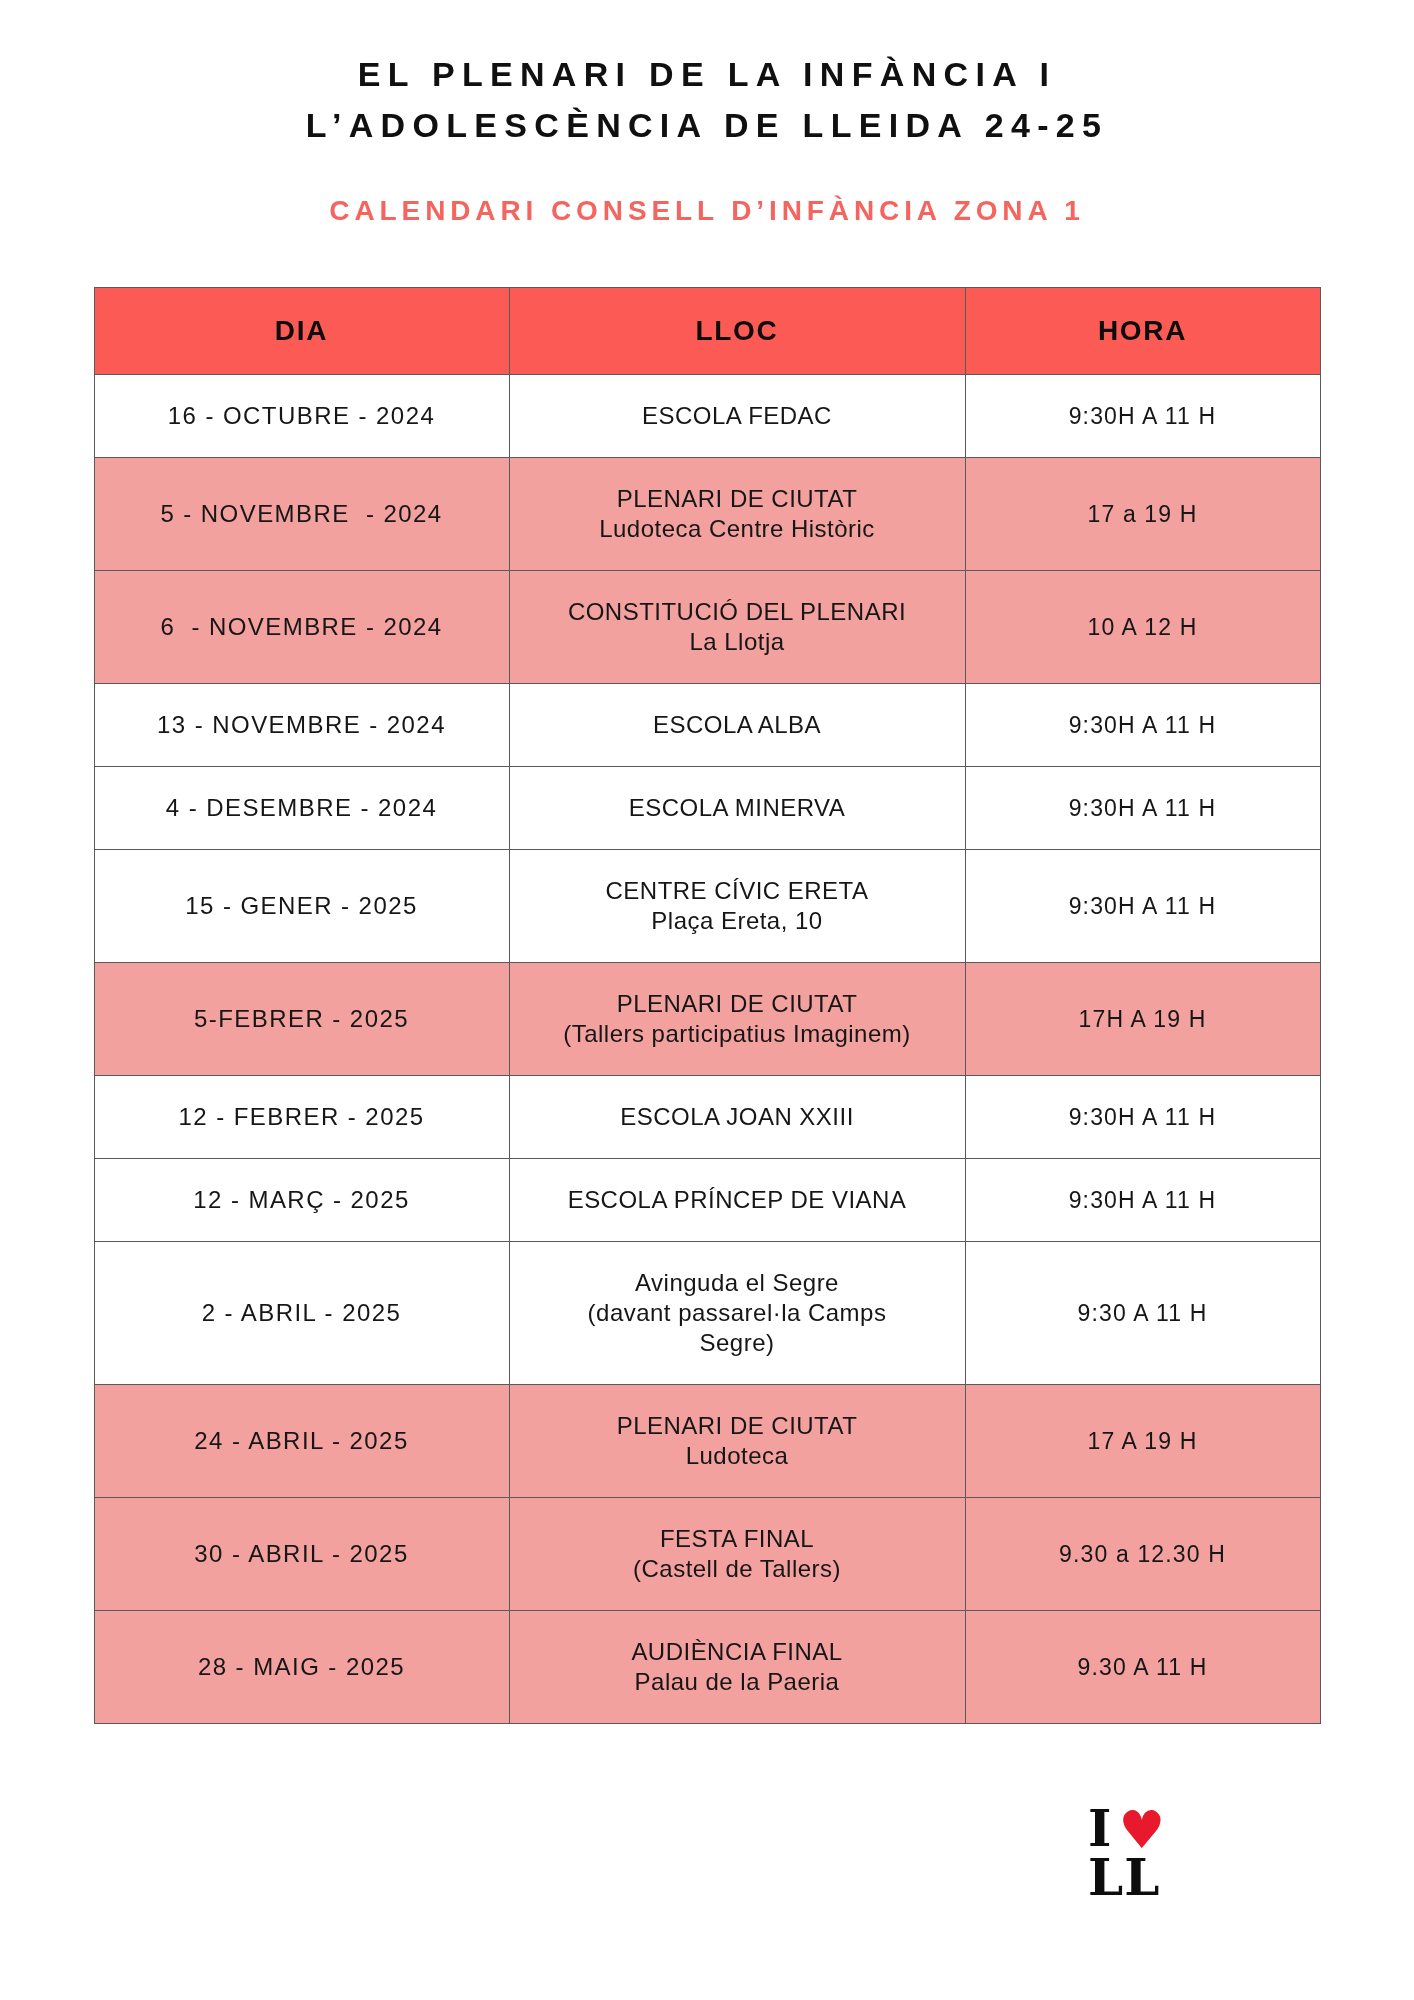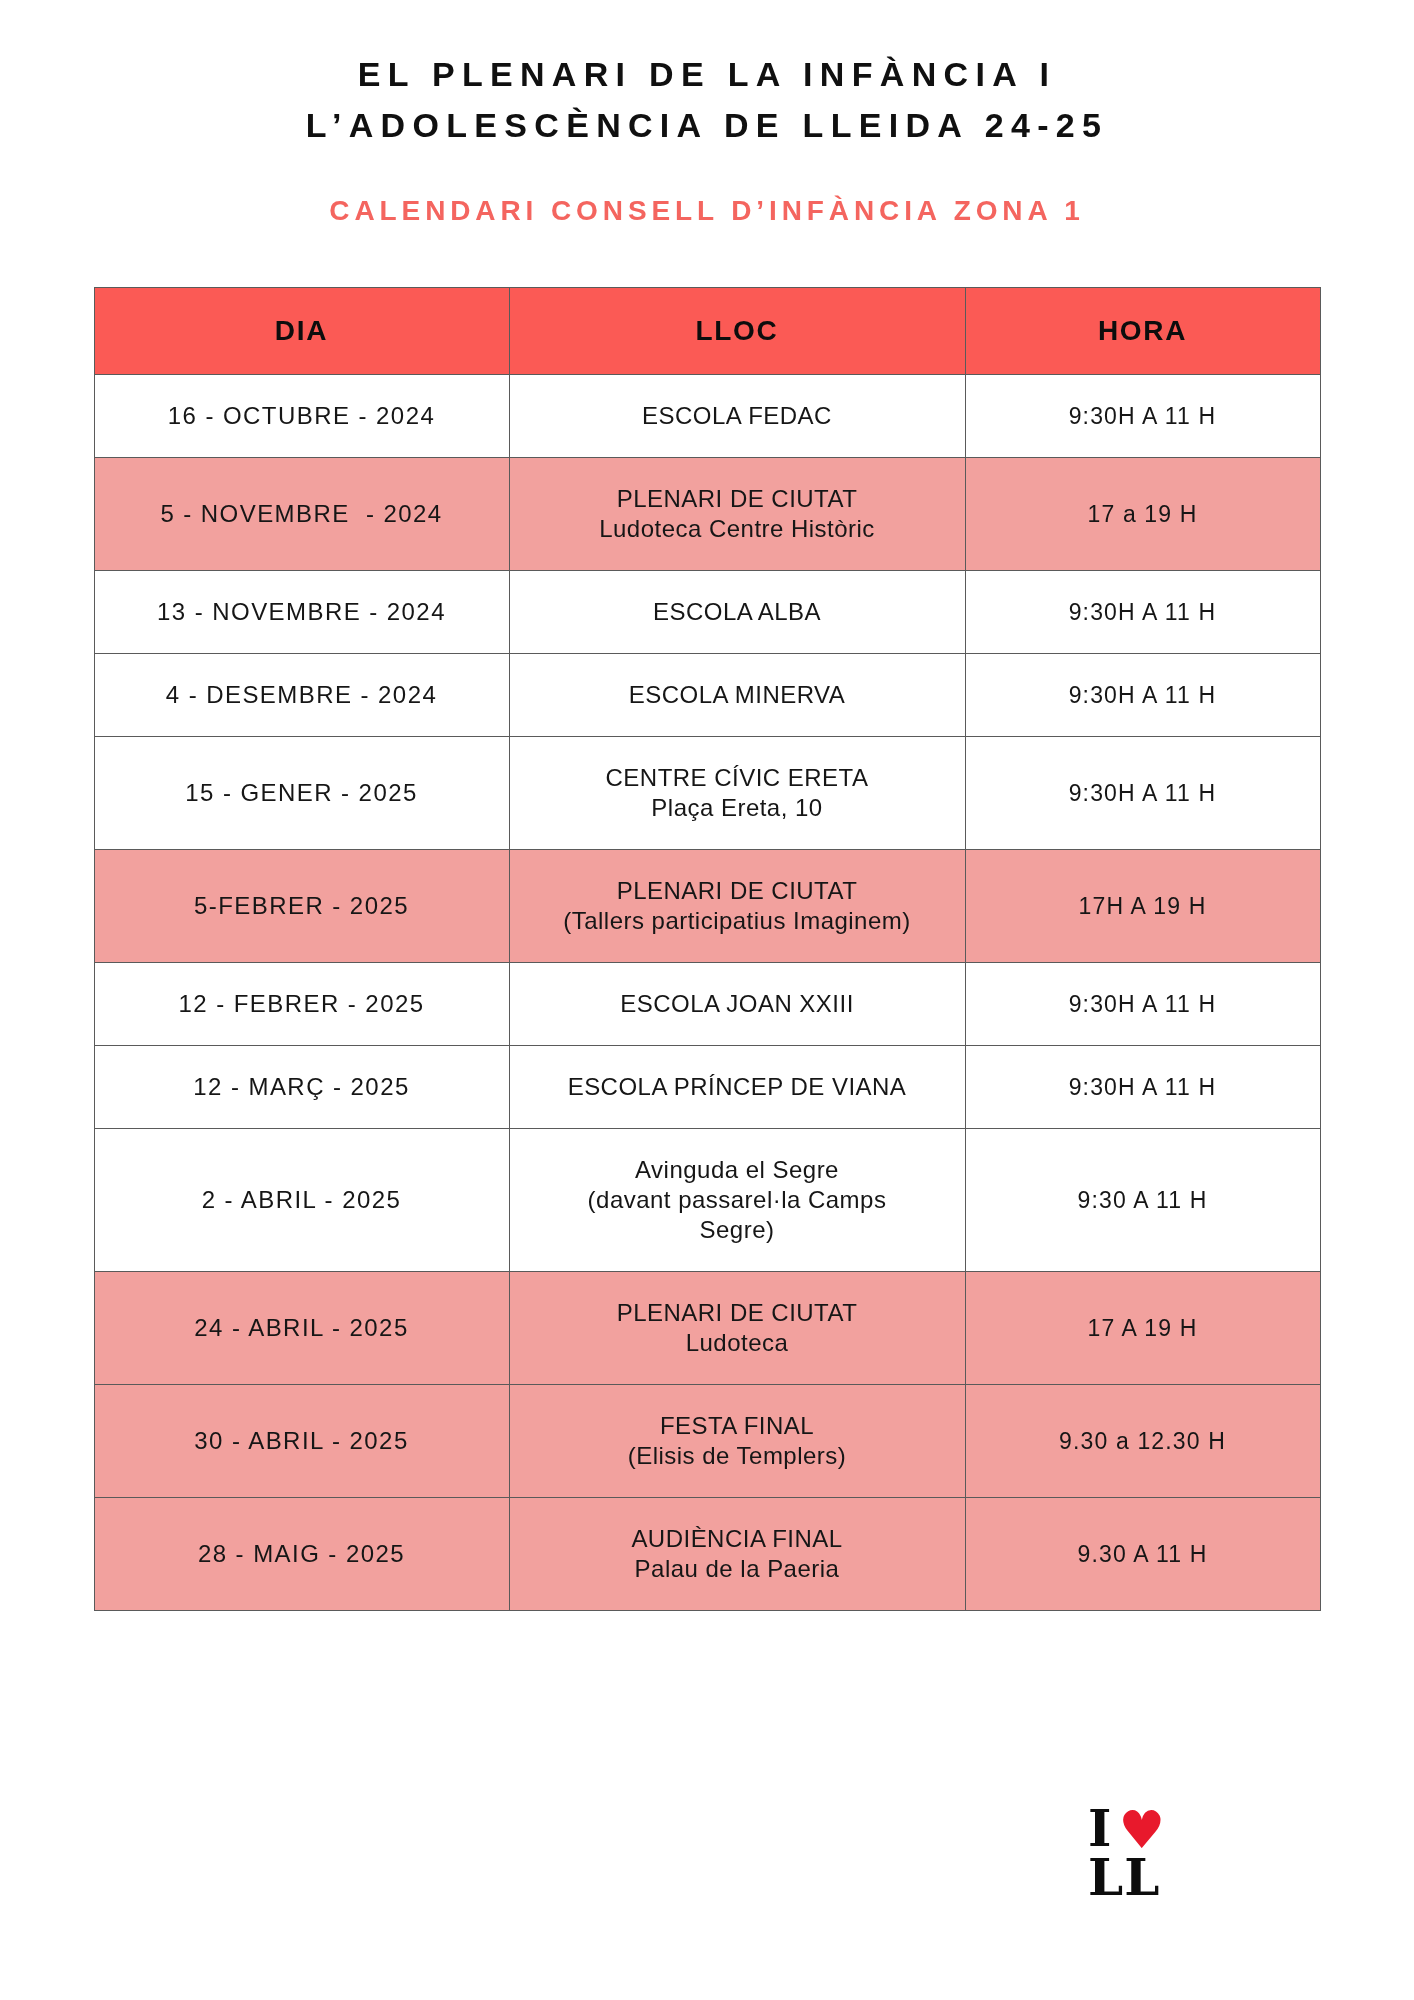--- a/index.html
+++ b/index.html
@@ -117,20 +117,28 @@
       <td class="hora">9:30H A 11 H</td>
     </tr>
         <tr class="pink">
       <td class="dia">5 - NOVEMBRE  - 2024</td>
       <td class="lloc">
             <div>PLENARI DE CIUTAT</div>
             <div>Ludoteca Centre Històric</div>
           </td>
       <td class="hora">17 a 19 H</td>
     </tr>
+        <tr class="pink">
+      <td class="dia">6  - NOVEMBRE - 2024</td>
+      <td class="lloc">
+            <div>CONSTITUCIÓ DEL PLENARI</div>
+            <div>La Llotja</div>
+          </td>
+      <td class="hora">10 A 12 H</td>
+    </tr>
         <tr>
       <td class="dia">13 - NOVEMBRE - 2024</td>
       <td class="lloc">
             <div>ESCOLA ALBA</div>
           </td>
       <td class="hora">9:30H A 11 H</td>
     </tr>
         <tr>
       <td class="dia">4 - DESEMBRE - 2024</td>
       <td class="lloc">
@@ -182,21 +190,21 @@
       <td class="lloc">
             <div>PLENARI DE CIUTAT</div>
             <div>Ludoteca</div>
           </td>
       <td class="hora">17 A 19 H</td>
     </tr>
         <tr class="pink">
       <td class="dia">30 - ABRIL - 2025</td>
       <td class="lloc">
             <div>FESTA FINAL</div>
-            <div>(Elisis de Templers)</div>
+            <div>(Castell de Tallers)</div>
           </td>
       <td class="hora">9.30 a 12.30 H</td>
     </tr>
         <tr class="pink">
       <td class="dia">28 - MAIG - 2025</td>
       <td class="lloc">
             <div>AUDIÈNCIA FINAL</div>
             <div>Palau de la Paeria</div>
           </td>
       <td class="hora">9.30 A 11 H</td>

